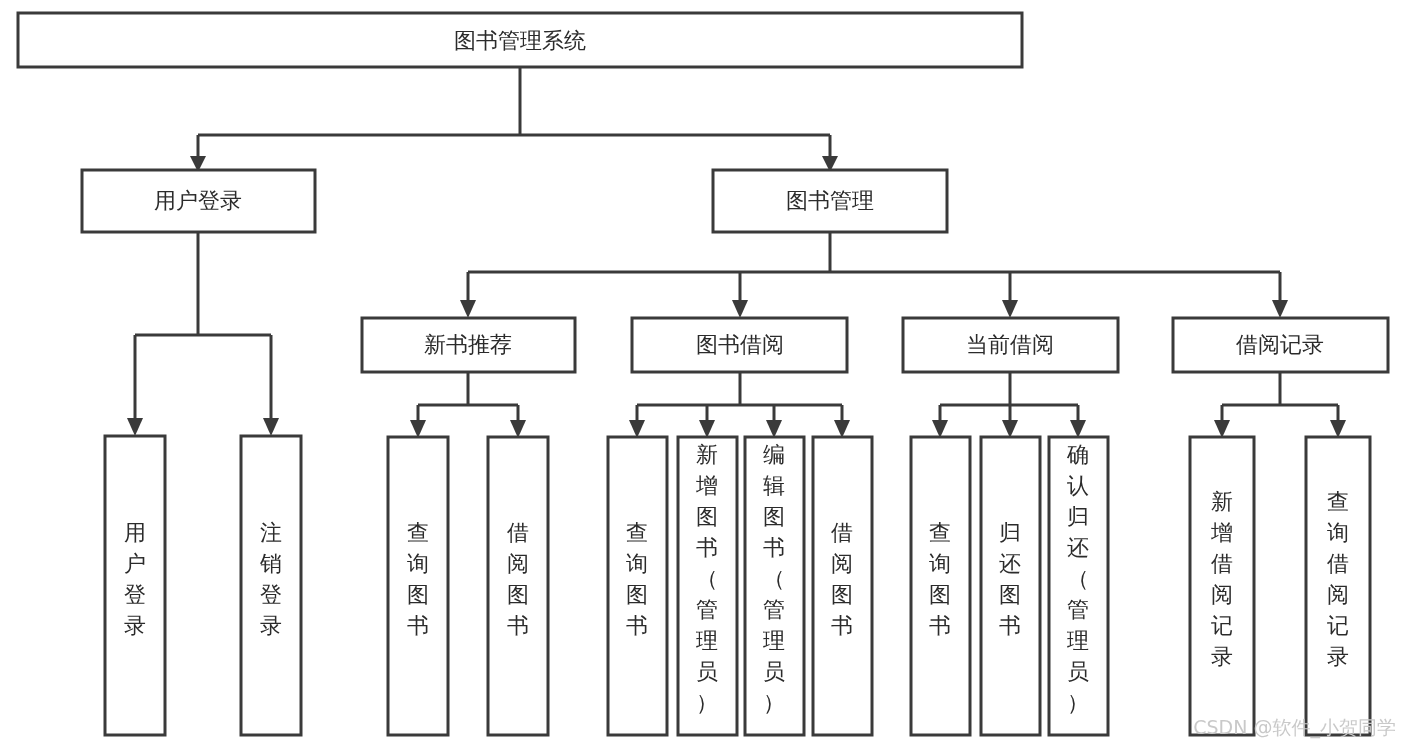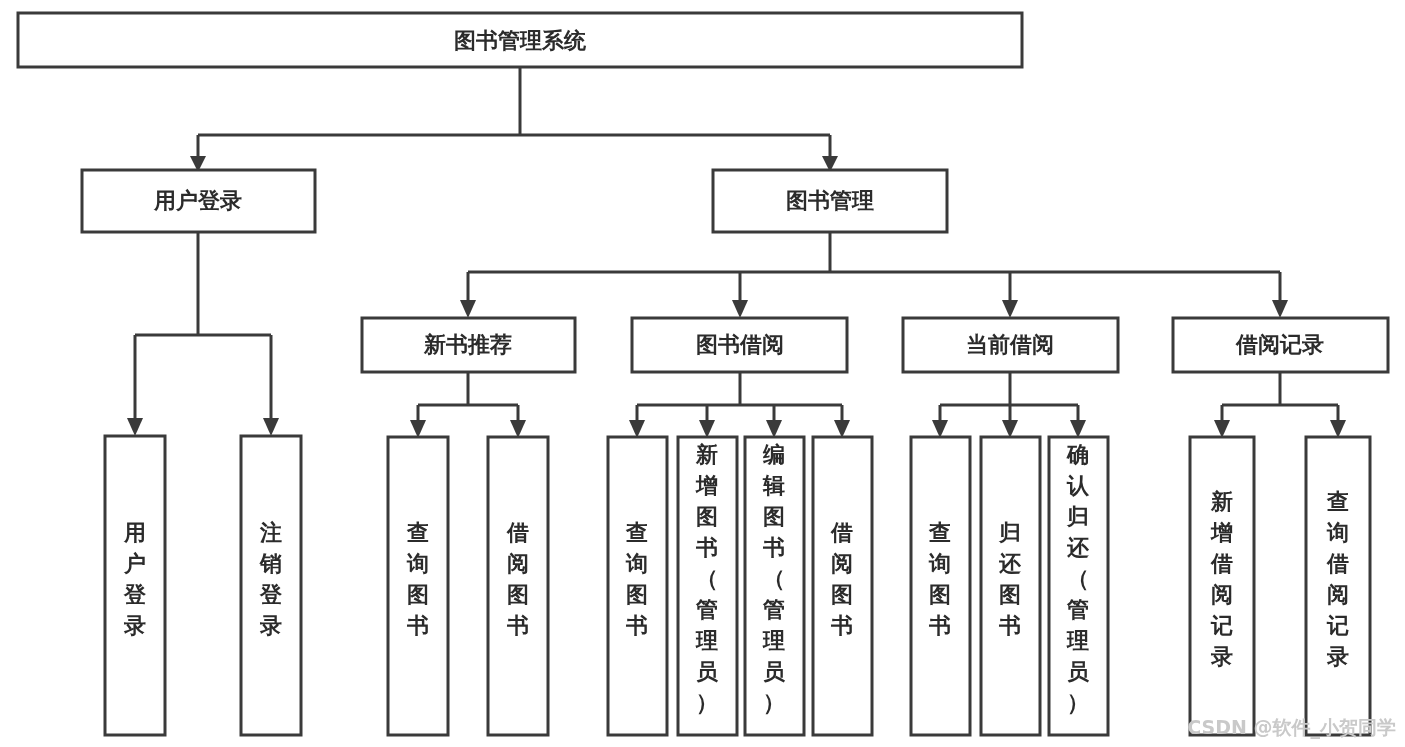--- a/index.html
+++ b/index.html
@@ -13,21 +13,20 @@
     position: relative;
     overflow: hidden;
     font-family: "DejaVu Sans", "Liberation Sans", sans-serif;
   }
   #diagram-root {
     position: absolute;
     left: 0;
     top: 0;
     width: 1405px;
     height: 747px;
-    font-weight: bold;
   }
   .node-box {
     fill: #ffffff;
     stroke: #3a3a3a;
     stroke-width: 3;
   }
   .node-label {
     fill: #2b2b2b;
     font-family: "DejaVu Sans", "Liberation Sans", sans-serif;
     font-size: 22px;

